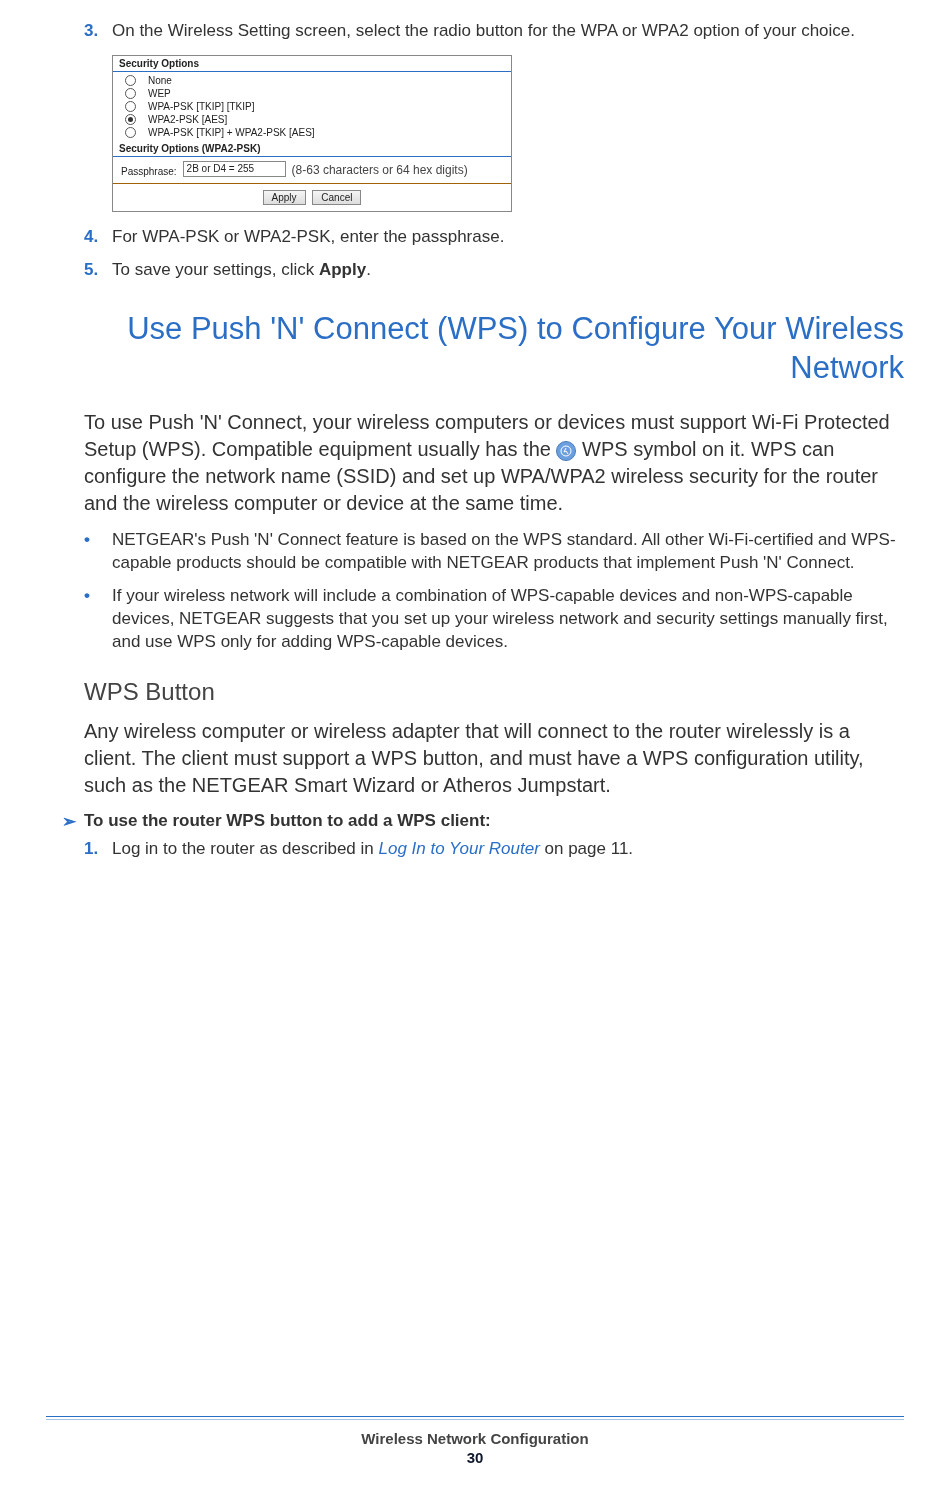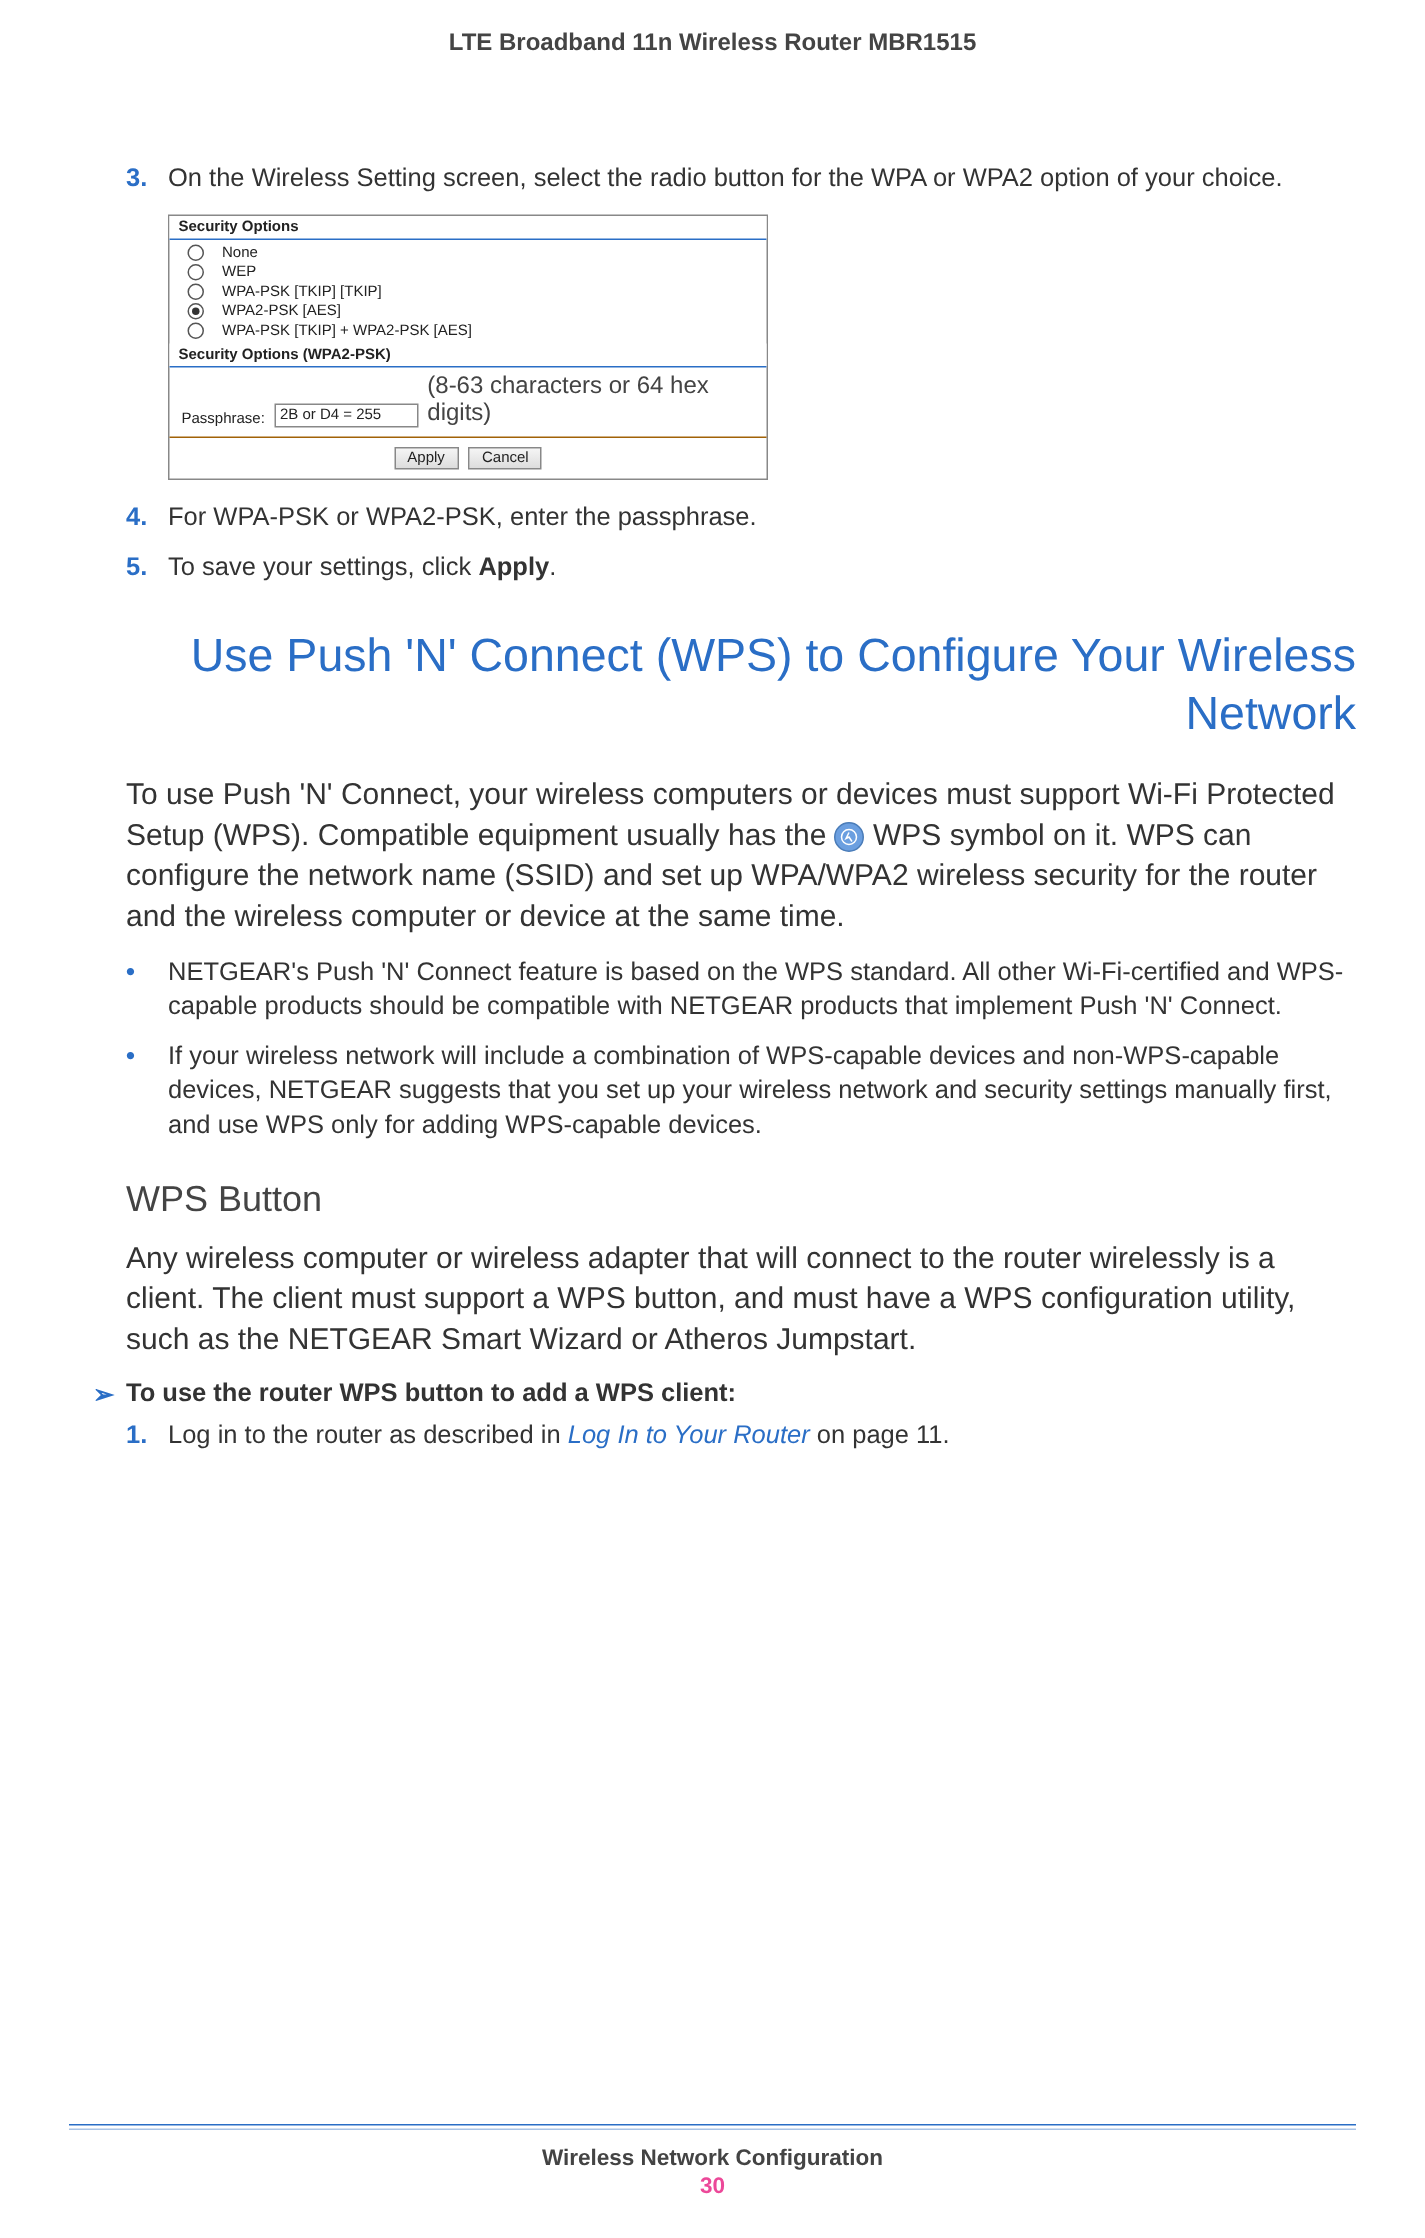--- a/index.html
+++ b/index.html
@@ -97,21 +97,21 @@
   .passbox {
     border: 1px solid #888;
     width: 95px;
     height: 14px;
     padding: 0 3px;
     font-size: 10px;
     background: #fff;
     line-height: 14px;
   }
   .passhint {
-    font-size: 16px;
+    font-size: 12px;
     color: #444;
   }
   .sec-buttons {
     border-top: 1px solid #a16207;
     text-align: center;
     padding: 6px 0;
   }
   .btn {
     display: inline-block;
     border: 1px solid #888;
@@ -199,31 +199,30 @@
     border-bottom: 1px solid #aac4e6;
     height: 2px;
     margin: 0 46px 10px 46px;
   }
   .footer-title {
     color: #444;
     font-weight: bold;
     font-size: 15px;
   }
   .footer-page {
-    color: #ec4899;
+    color: #0f172a;
     font-weight: bold;
     font-size: 15px;
     margin-top: 2px;
   }
 </style>
 </head>
 <body>
 
 <div class="page">
-  <div class="doc-header">LTE Broadband 11n Wireless Router MBR1515</div>
 
   <div class="content">
 
     <div class="num-step">
       <span class="step-number">3.</span>
       <span class="step-body">On the Wireless Setting screen, select the radio button for the WPA or WPA2 option of your choice.</span>
     </div>
 
     <div class="security-box">
       <div class="sec-head">Security Options</div>

